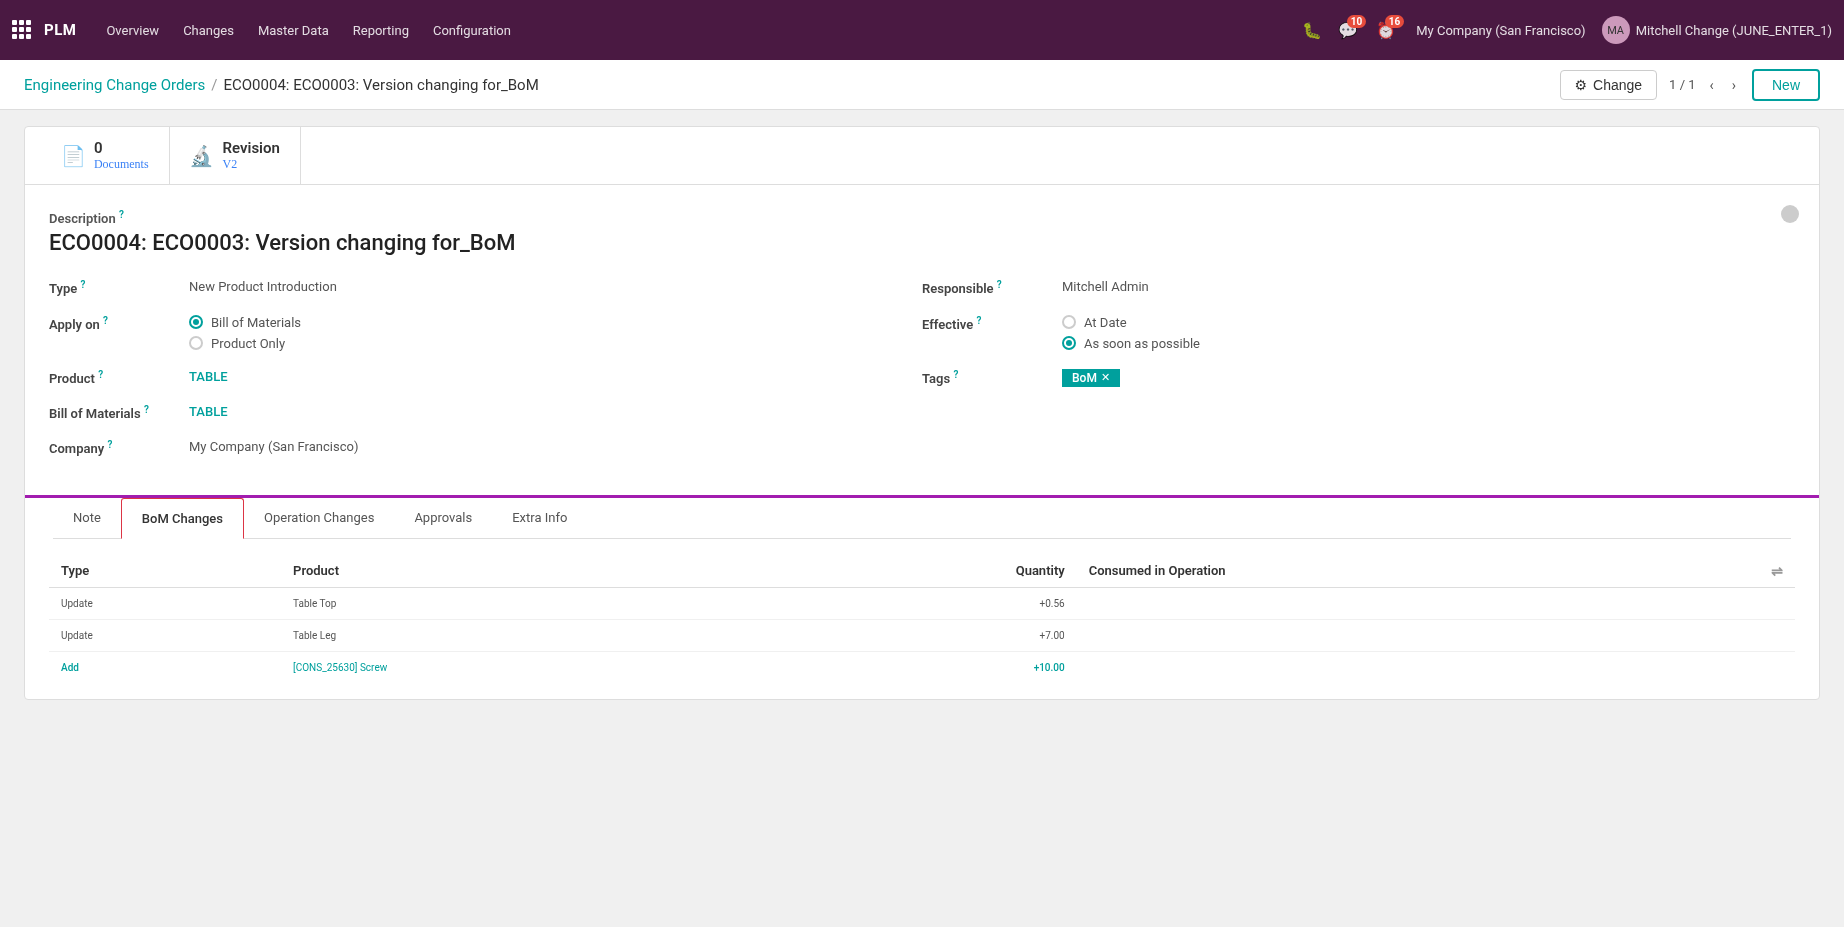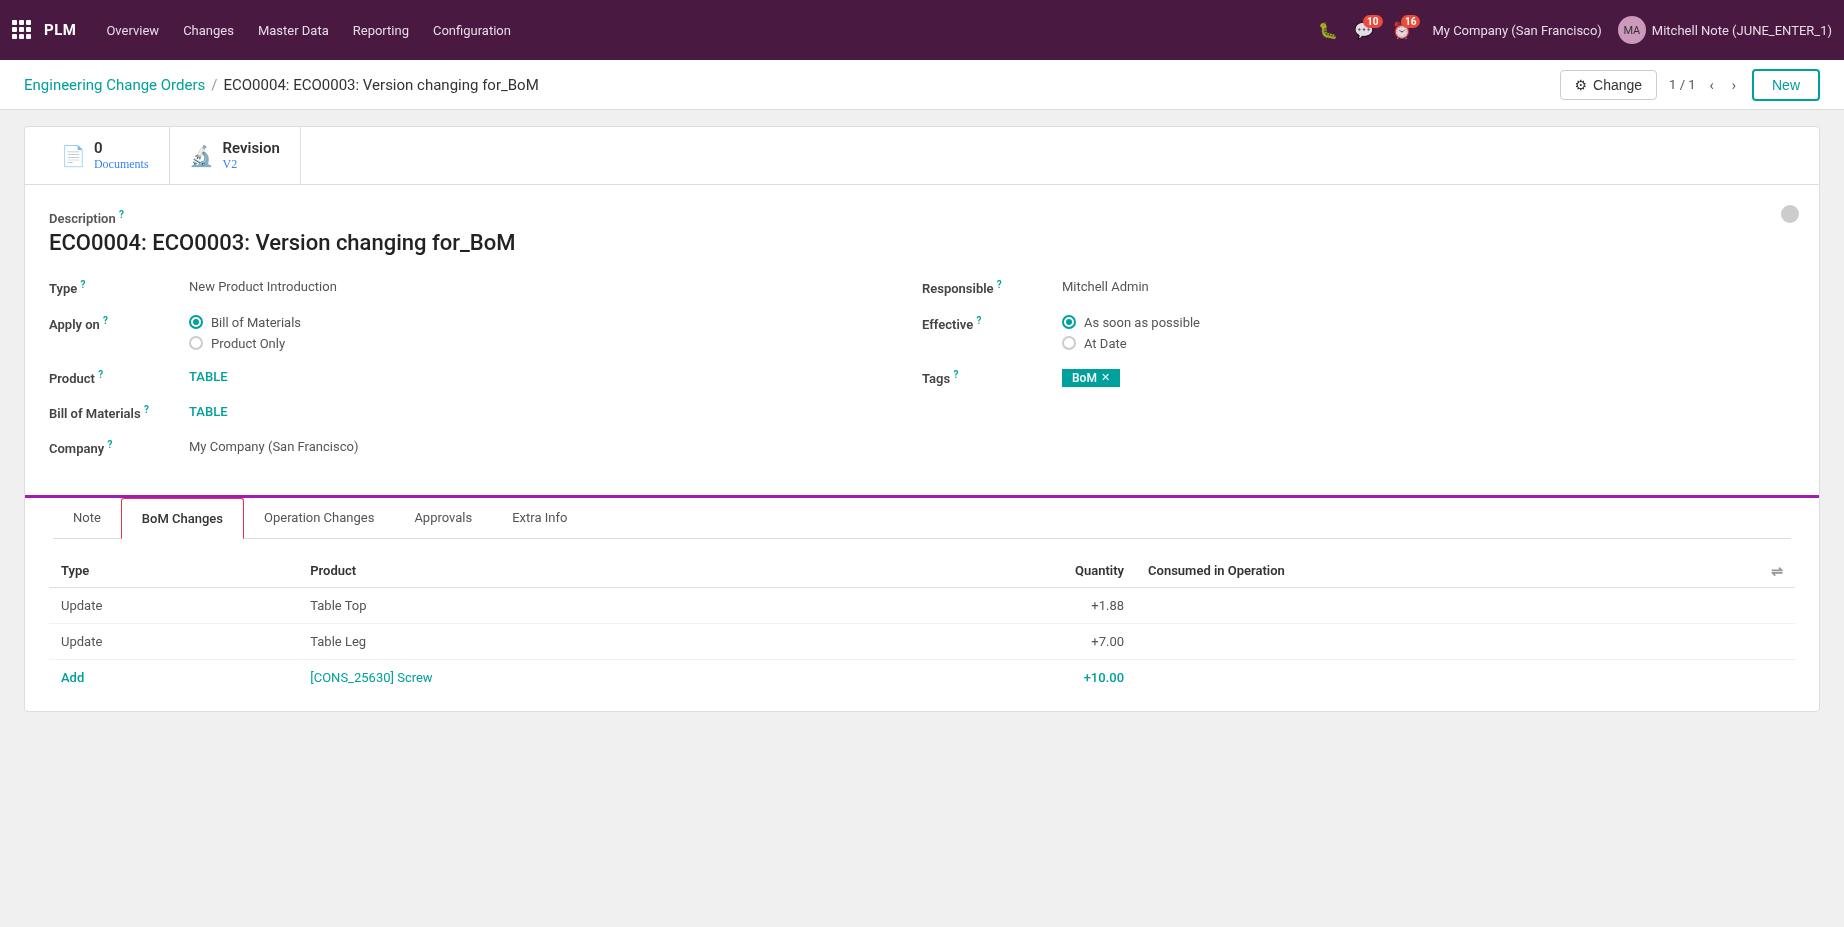--- a/index.html
+++ b/index.html
@@ -103,21 +103,21 @@
     
     .tabs-section { padding: 0 28px; border-top: 3px solid #a21caf; }
     .tabs { display: flex; gap: 0; border-bottom: 1px solid #ddd; }
     .tab { padding: 12px 20px; cursor: pointer; font-size: 13px; color: #555; border-bottom: 2px solid transparent; margin-bottom: -1px; }
 
     
     .table-section { padding: 16px 24px; }
     .data-table { width: 100%; border-collapse: collapse; }
     .data-table th { text-align: left; font-weight: 600; font-size: 13px; color: #333; padding: 8px 12px; border-bottom: 1px solid #ddd; }
     .data-table th.right { text-align: right; }
-    .data-table td { padding: 10px 12px; border-bottom: 1px solid #f0f0f0; font-size: 13px; color: #555; }
+    .data-table td { padding: 10px 12px; border-bottom: 1px solid #f0f0f0; font-size: 10px; color: #555; }
     .data-table td.link { color: #00a09d; cursor: pointer; }
     .data-table td.qty { text-align: right; }
     .data-table td.add { color: #00a09d; font-weight: 500; }
     .data-table tr:last-child td { border-bottom: none; }
     .sort-icon { float: right; color: #999; font-size: 14px; }
 
     .relative { position: relative; }
   </style>
 </head>
 <body>
@@ -146,21 +146,21 @@
     💬
     <span class="badge">10</span>
   </span>
   <span class="icon-btn" style="font-size:16px; margin-left:10px;">
     ⏰
     <span class="badge">16</span>
   </span>
   <span class="company-name">My Company (San Francisco)</span>
   <div class="user-info">
     <div class="avatar-circle">MA</div>
-    <span>Mitchell Note (JUNE_ENTER_1)</span>
+    <span>Mitchell Change (JUNE_ENTER_1)</span>
   </div>
 </nav>
 
 <div class="breadcrumb-bar">
   <div class="breadcrumb">
     <span class="parent">Engineering Change Orders</span>
     <span class="sep">/</span>
     <span class="current">ECO0004: ECO0003: Version changing for_BoM</span>
   </div>
   <div class="breadcrumb-actions">
@@ -267,28 +267,28 @@
             <div class="form-value">Mitchell Admin</div>
           </div>
           <div class="form-row">
             <div class="form-label">
               <span>Effective</span>
               <sup>?</sup>
             </div>
             <div class="form-value">
               <div class="radio-group">
                 <div class="radio-item">
+                  <div class="radio-circle-empty"></div>
+                  <span>At Date</span>
+                </div>
+                <div class="radio-item">
                   <div class="radio-circle selected">
                     <div class="radio-dot"></div>
                   </div>
                   <span>As soon as possible</span>
-                </div>
-                <div class="radio-item">
-                  <div class="radio-circle-empty"></div>
-                  <span>At Date</span>
                 </div>
               </div>
             </div>
           </div>
           <div class="form-row">
             <div class="form-label">
               <span>Tags</span>
               <sup>?</sup>
             </div>
             <div class="form-value">
@@ -328,21 +328,21 @@
             <th>
               <span>Consumed in Operation</span>
               <span class="sort-icon">⇌</span>
             </th>
           </tr>
         </thead>
         <tbody>
           <tr>
             <td>Update</td>
             <td>Table Top</td>
-            <td class="qty">+1.88</td>
+            <td class="qty">+0.56</td>
             <td></td>
           </tr>
           <tr>
             <td>Update</td>
             <td>Table Leg</td>
             <td class="qty">+7.00</td>
             <td></td>
           </tr>
           <tr>
             <td class="add">Add</td>

